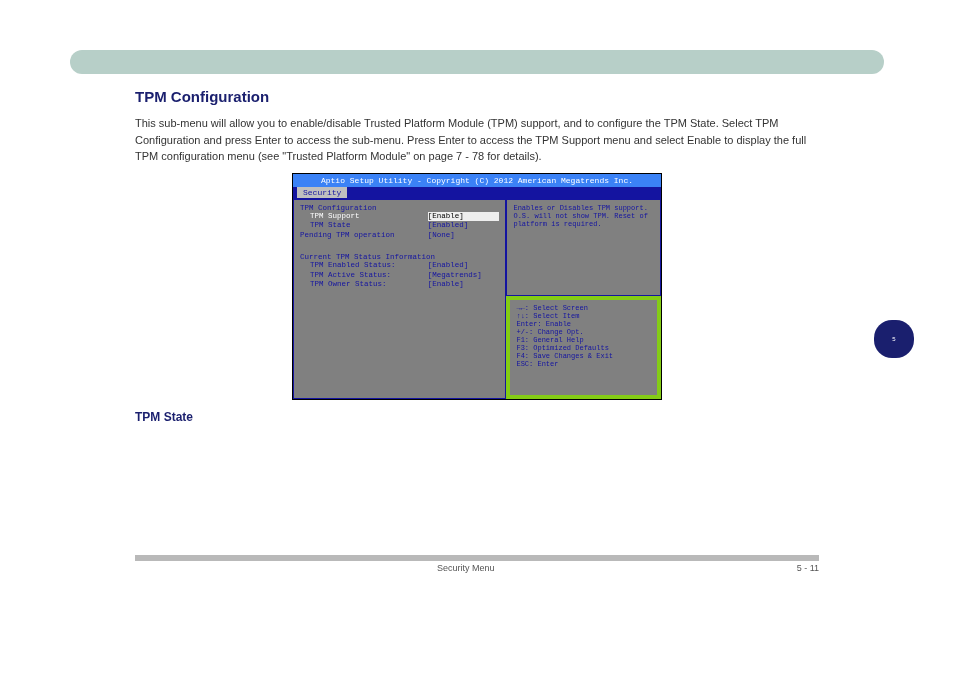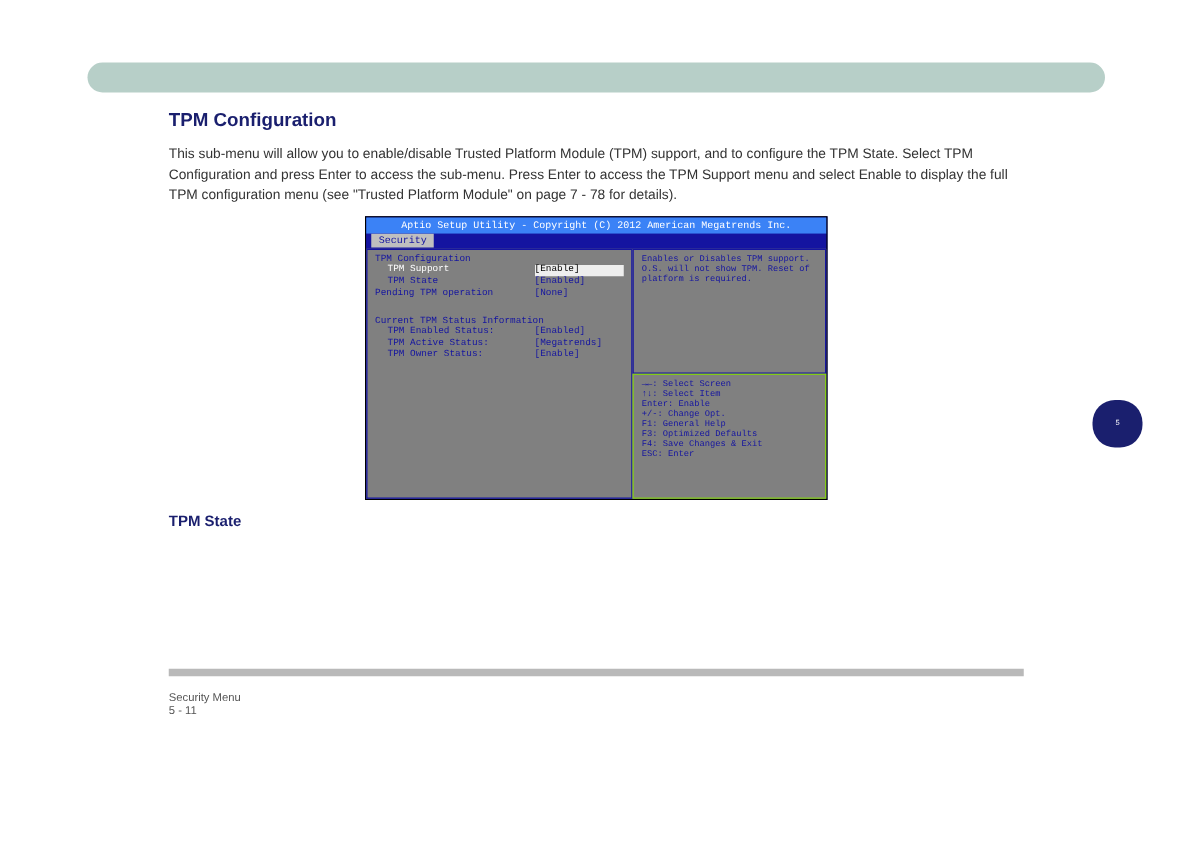--- a/index.html
+++ b/index.html
@@ -99,21 +99,21 @@
     flex: 1;
     background: #808080;
     border: 1px solid #1414a0;
     padding: 4px 6px;
     color: #1414a0;
     font-size: 7px;
   }
   .bios-keys {
     flex: 1;
     background: #808080;
-    border: 1px solid #84cc16;
+    border: 4px solid #84cc16;
     padding: 4px 6px;
     color: #1414a0;
     font-size: 7px;
   }
   .bios-row {
     display: flex;
     font-size: 7.5px;
     line-height: 1.3;
     white-space: nowrap;
   }
@@ -133,26 +133,25 @@
     color:#1414a0;
     font-size:7.5px;
     font-weight:normal;
   }
   .page-footer {
     position: absolute;
     bottom: 100px;
     left: 135px;
     right: 135px;
     border-top: 6px solid #b9b9b9;
-    padding-top: 12px;
+    padding-top: 2px;
     display: flex;
     justify-content: space-between;
     font-size: 9px;
     color: #555;
-    flex-direction: column;
   }
 </style>
 </head>
 <body>
 
 <div class="header-bar"></div>
 
 <div class="side-tab">
   <span>5</span>
 </div>

